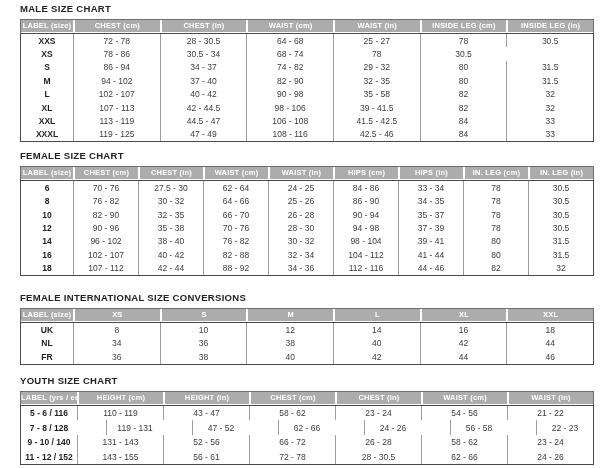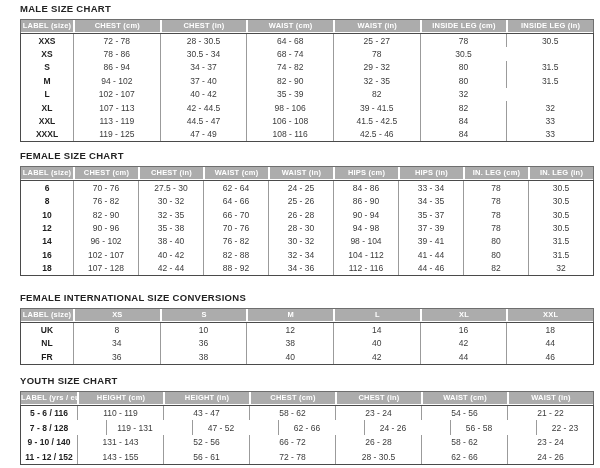--- a/index.html
+++ b/index.html
@@ -123,21 +123,22 @@
             <div class="td">37 - 40</div>
             <div class="td">82 - 90</div>
             <div class="td">32 - 35</div>
             <div class="td">80</div>
             <div class="td">31.5</div>
           </div>
           <div class="tr" style="grid-template-columns: 52px repeat(6, 1fr);">
             <div class="td label">L</div>
             <div class="td">102 - 107</div>
             <div class="td">40 - 42</div>
-            <div class="td">35 - 39</div>
+            <div class="td">90 - 98</div>
+            <div class="td">35 - 58</div>
             <div class="td">82</div>
             <div class="td">32</div>
           </div>
           <div class="tr" style="grid-template-columns: 52px repeat(6, 1fr);">
             <div class="td label">XL</div>
             <div class="td">107 - 113</div>
             <div class="td">42 - 44.5</div>
             <div class="td">98 - 106</div>
             <div class="td">39 - 41.5</div>
             <div class="td">82</div>
@@ -240,21 +241,21 @@
             <div class="td">40 - 42</div>
             <div class="td">82 - 88</div>
             <div class="td">32 - 34</div>
             <div class="td">104 - 112</div>
             <div class="td">41 - 44</div>
             <div class="td">80</div>
             <div class="td">31.5</div>
           </div>
           <div class="tr" style="grid-template-columns: 52px repeat(8, 1fr);">
             <div class="td label">18</div>
-            <div class="td">107 - 128</div>
+            <div class="td">107 - 112</div>
             <div class="td">42 - 44</div>
             <div class="td">88 - 92</div>
             <div class="td">34 - 36</div>
             <div class="td">112 - 116</div>
             <div class="td">44 - 46</div>
             <div class="td">82</div>
             <div class="td">32</div>
           </div>
         </div>
       </div>

